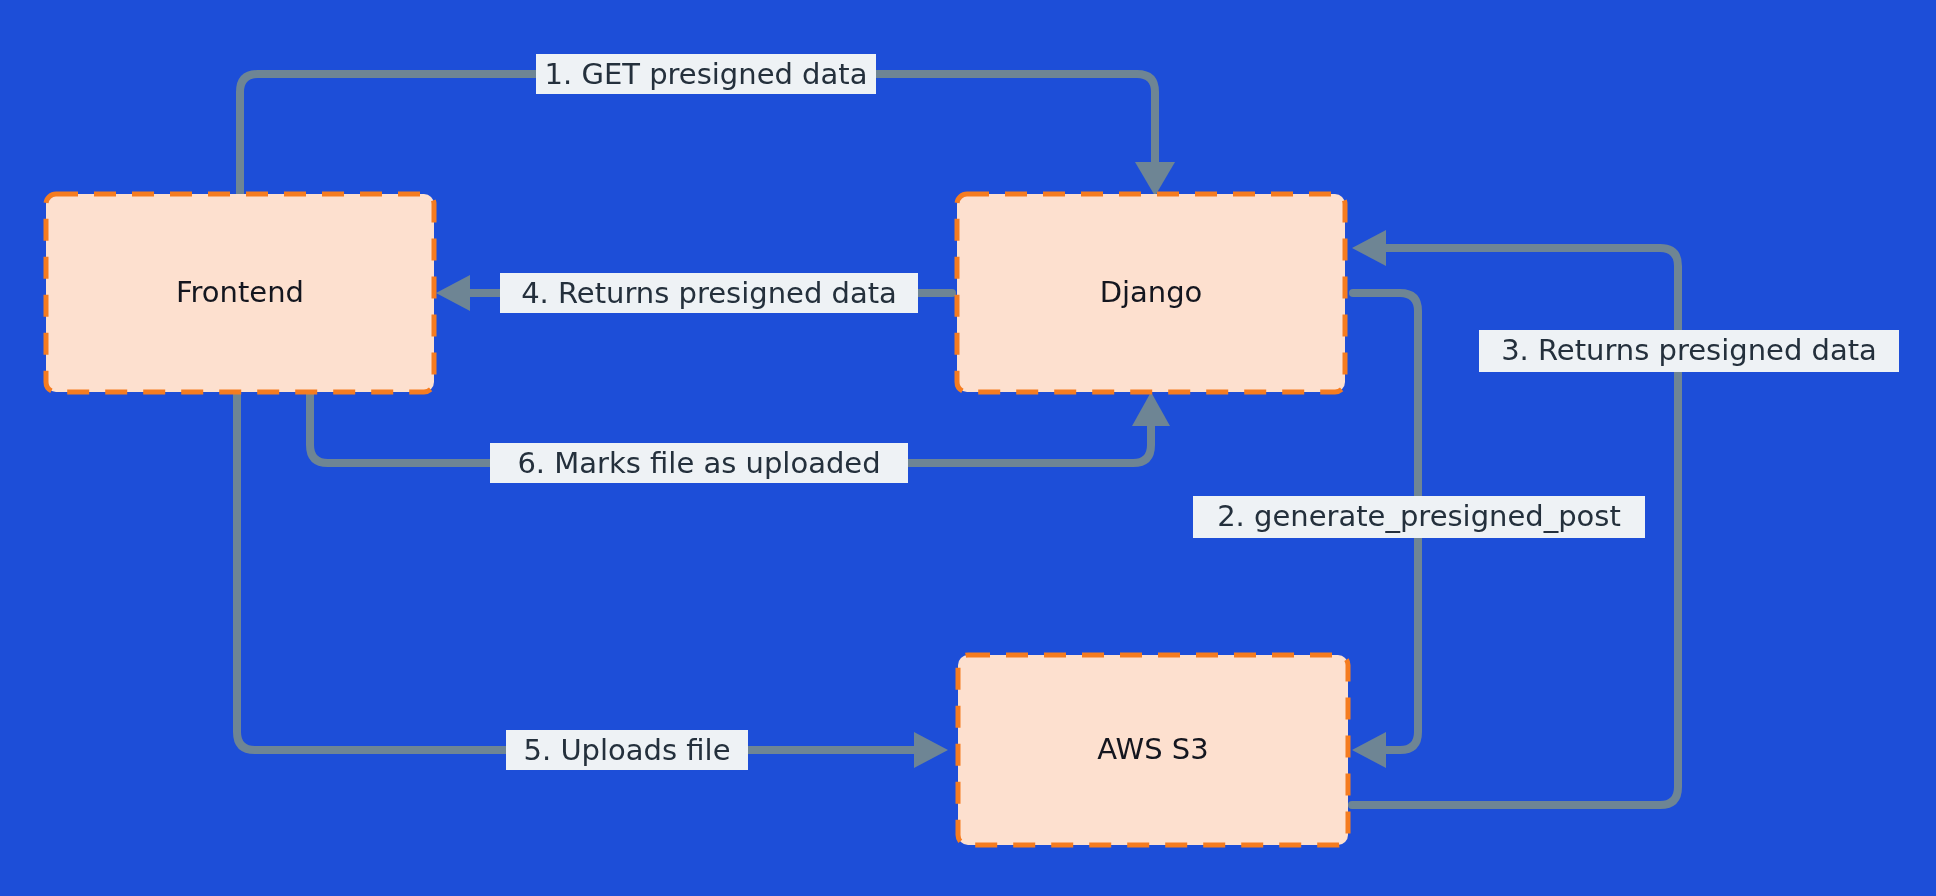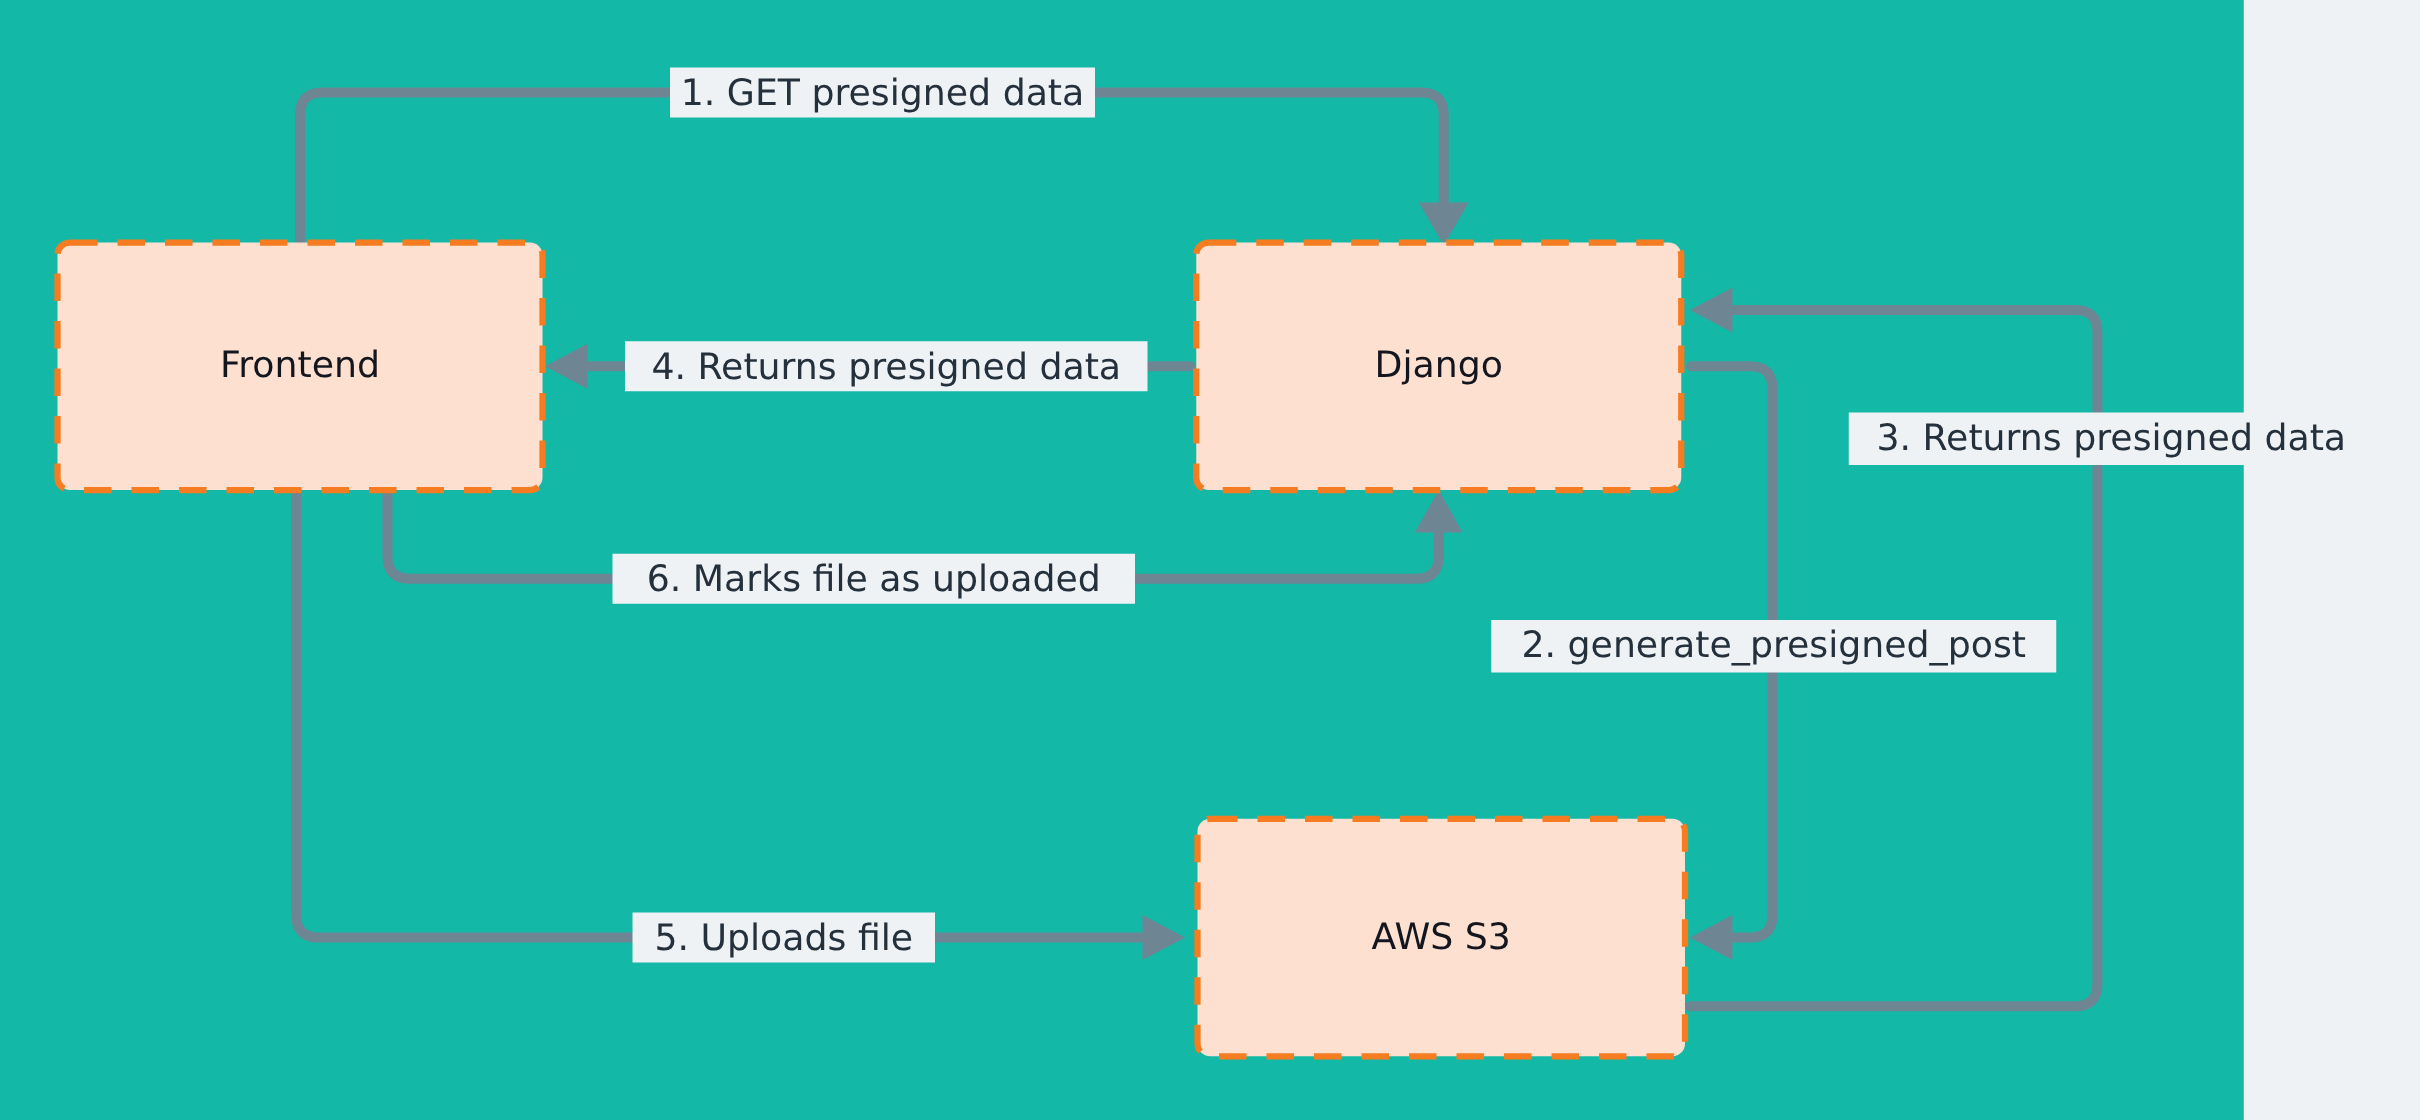--- a/index.html
+++ b/index.html
@@ -8,23 +8,23 @@
     background: #eef2f5;
   }
   body {
     width: 1936px;
     height: 896px;
     overflow: hidden;
     font-family: "DejaVu Sans", sans-serif;
   }
   #diagram-root {
     position: relative;
-    width: 1795px;
+    width: 1936px;
     height: 896px;
-    background: #14b8a6;
+    background: #1d4ed8;
   }
   svg#diagram-svg {
     position: absolute;
     top: 0;
     left: 0;
     width: 1936px;
     height: 896px;
     display: block;
   }
   .node-rect {

